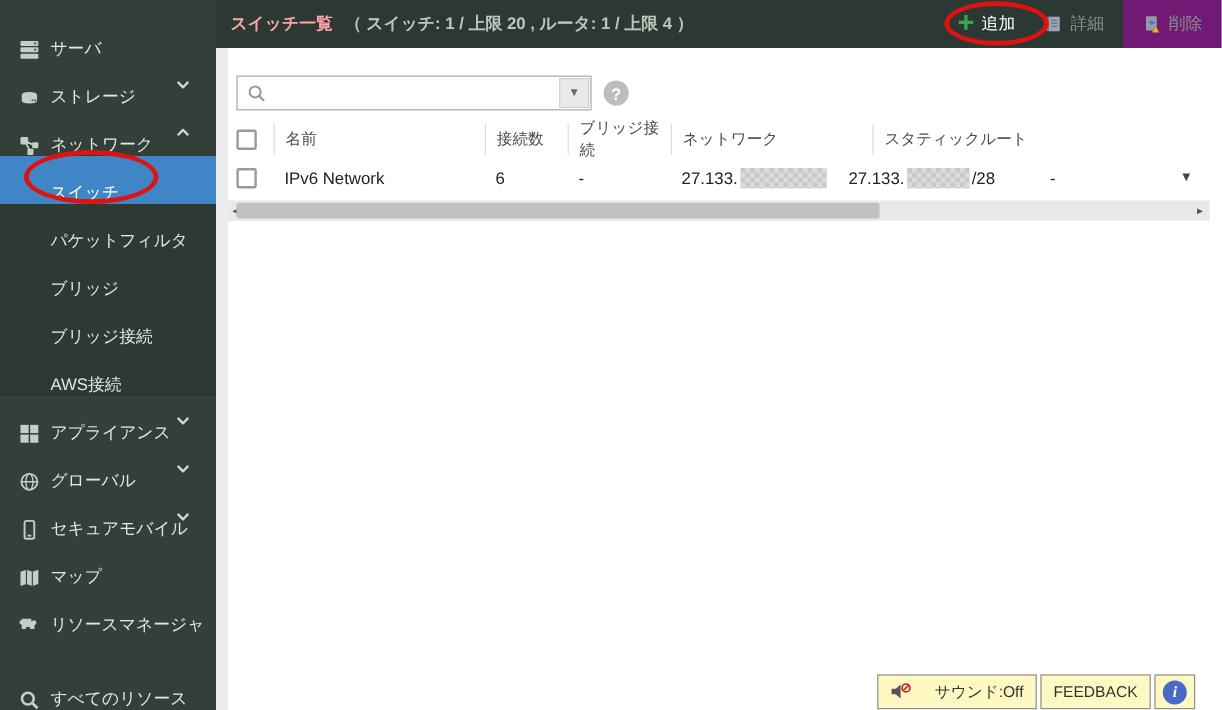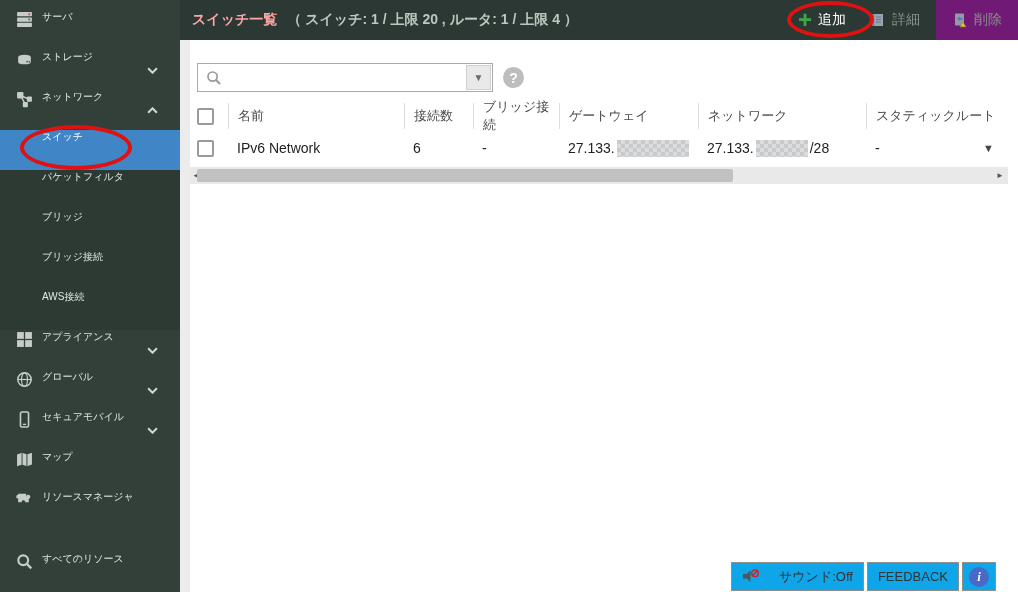--- a/index.html
+++ b/index.html
@@ -1,21 +1,21 @@
 <!DOCTYPE html>
 <html><head>
 <meta charset="utf-8">
 <style>
   * { margin:0; padding:0; box-sizing:border-box; }
   html,body { width:1018px; height:592px; overflow:hidden; font-family:"Liberation Sans","DejaVu Sans",sans-serif; background:#fff; }
   #stage { position:relative; width:1018px; height:592px; }
 
   
   .sidebar { position:absolute; left:0; top:0; width:180px; height:592px; background:#33403a; padding-top:10px; }
-  .s-item { position:relative; height:40px; display:flex; align-items:flex-start; color:#e3e7e3; font-size:10px; cursor:pointer; }
+  .s-item { position:relative; height:40px; display:flex; align-items:flex-end; color:#e3e7e3; font-size:14px; cursor:pointer; }
   .s-ico { position:absolute; left:15px; width:18px; height:18px; display:flex; align-items:center; justify-content:center; }
   .s-lbl { margin-left:42px; white-space:nowrap; }
   .s-chev { position:absolute; right:22px; top:17px; }
   .s-sub { background:#2c3a33; }
   .s-sub .s-lbl { margin-left:42px; }
   .s-sel { background:#4085c5; color:#ffffff; }
   .s-gap { margin-top:22px; }
 
   
   .hdr { position:absolute; left:180px; top:0; width:838px; height:40px; background:#2c3833; display:flex; align-items:center; }
@@ -60,21 +60,21 @@
   .row-menu { margin-left:auto; margin-right:14px; font-size:11px; color:#444; cursor:pointer; }
 
   
   .hscroll { position:absolute; left:0; top:127px; width:818px; height:17px; background:#e9e9e9; display:flex; align-items:center; }
   .hs-arrow { width:12px; font-size:8px; color:#555; text-align:center; cursor:pointer; line-height:17px; }
   .hs-thumb { position:absolute; left:7px; top:2px; width:536px; height:13px; background:#c1c1c1; border-radius:2px; cursor:grab; }
   .hs-right { position:absolute; right:2px; }
 
   
   .footer-btns { position:absolute; right:22px; bottom:1px; display:flex; gap:3px; height:29px; }
-  .fbtn { background:#0ea5e9; border:1px solid #8e8e8e; color:#333; font-size:13px; font-family:inherit; display:flex; align-items:center; gap:18px; padding:0 10px; cursor:pointer; }
+  .fbtn { background:#fef9c3; border:1px solid #8e8e8e; color:#333; font-size:13px; font-family:inherit; display:flex; align-items:center; gap:18px; padding:0 10px; cursor:pointer; }
   .fbtn-info { padding:0 6px; }
   .info-circle { width:20px; height:20px; border-radius:50%; background:#4a68c8; color:#fff; font-family:"Liberation Serif","DejaVu Serif",serif; font-style:italic; font-weight:bold; font-size:13px; display:flex; align-items:center; justify-content:center; }
 
   
   .ann { position:absolute; border:4px solid #e01111; border-radius:50%; pointer-events:none; z-index:50; }
   .ann-switch { left:20px; top:125px; width:112px; height:45px; }
   .ann-add { left:787px; top:1px; width:87px; height:37px; }
 
   svg { display:block; }
 </style>
@@ -285,21 +285,20 @@
     </span>
 
     <div class="tbl">
       <div class="trow thead">
         <div class="cell c-check">
             <span class="chk"></span>
           </div>
         <div class="cell c-name">名前</div>
         <div class="cell c-conn">接続数</div>
         <div class="cell c-bridge">ブリッジ接続</div>
-        <div class="cell c-gw">ゲートウェイ</div>
         <div class="cell c-net">ネットワーク</div>
         <div class="cell c-static">スタティックルート</div>
       </div>
 
       <div class="trow tbody">
         <div class="cell c-check">
             <span class="chk"></span>
           </div>
         <div class="cell c-name">IPv6 Network</div>
         <div class="cell c-conn">6</div>

